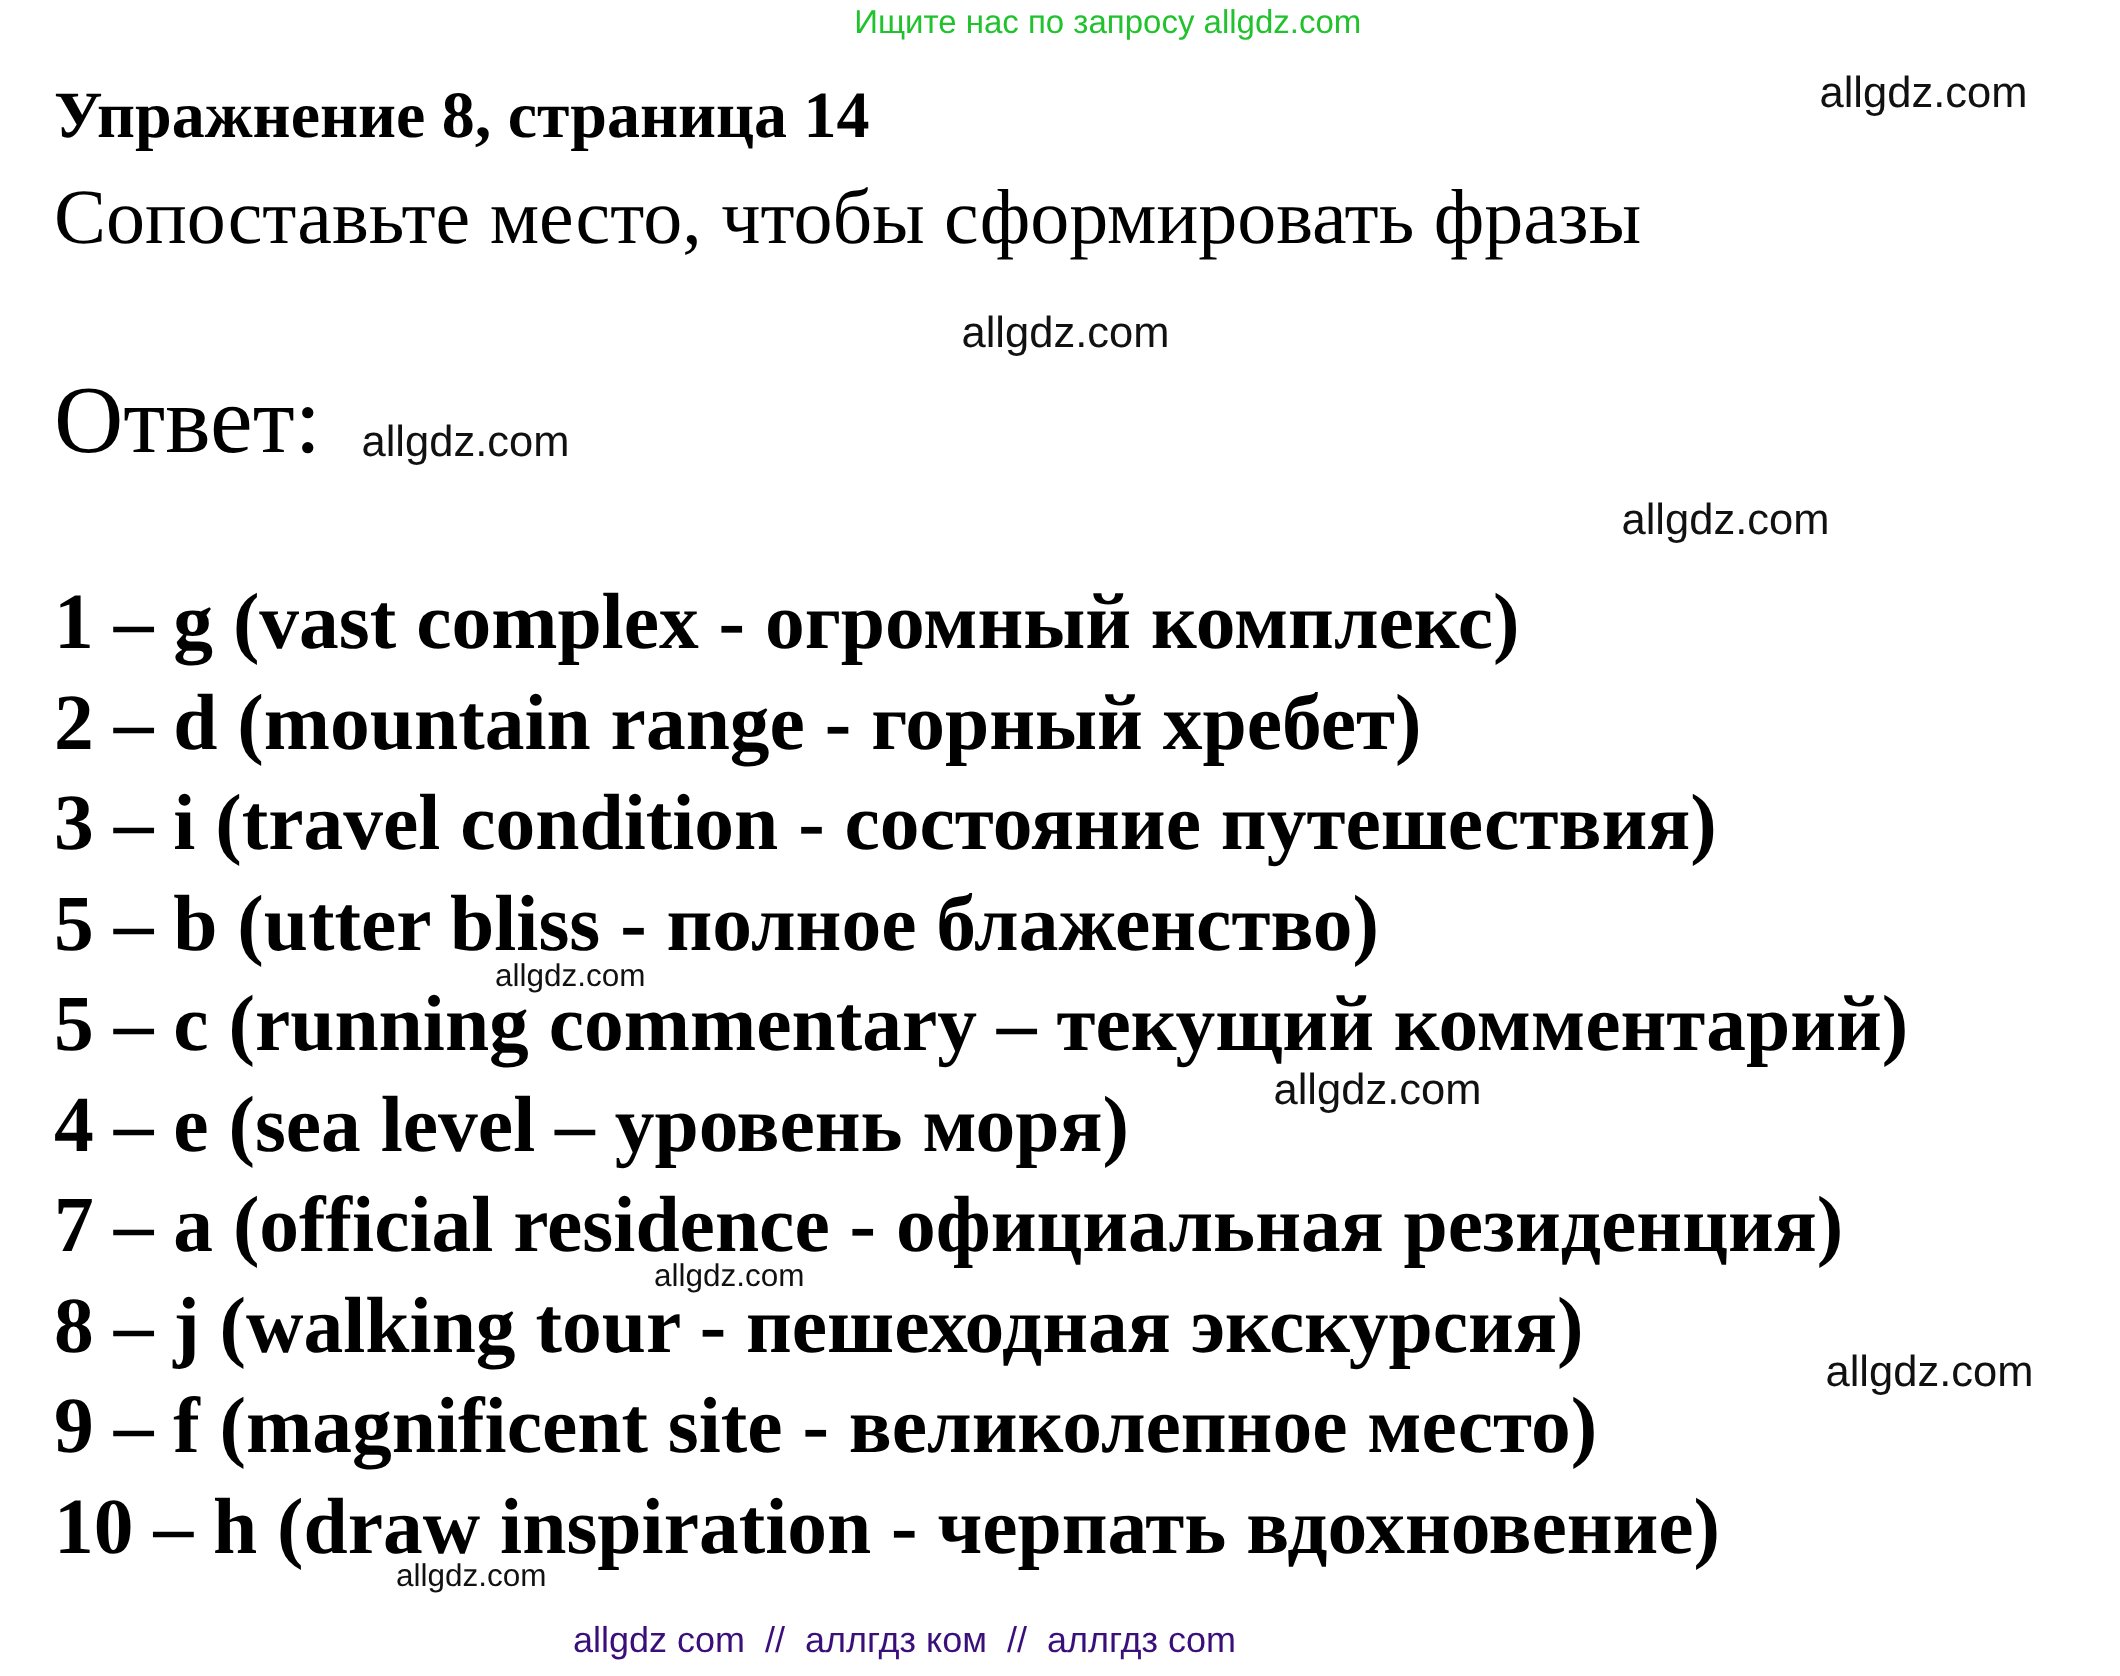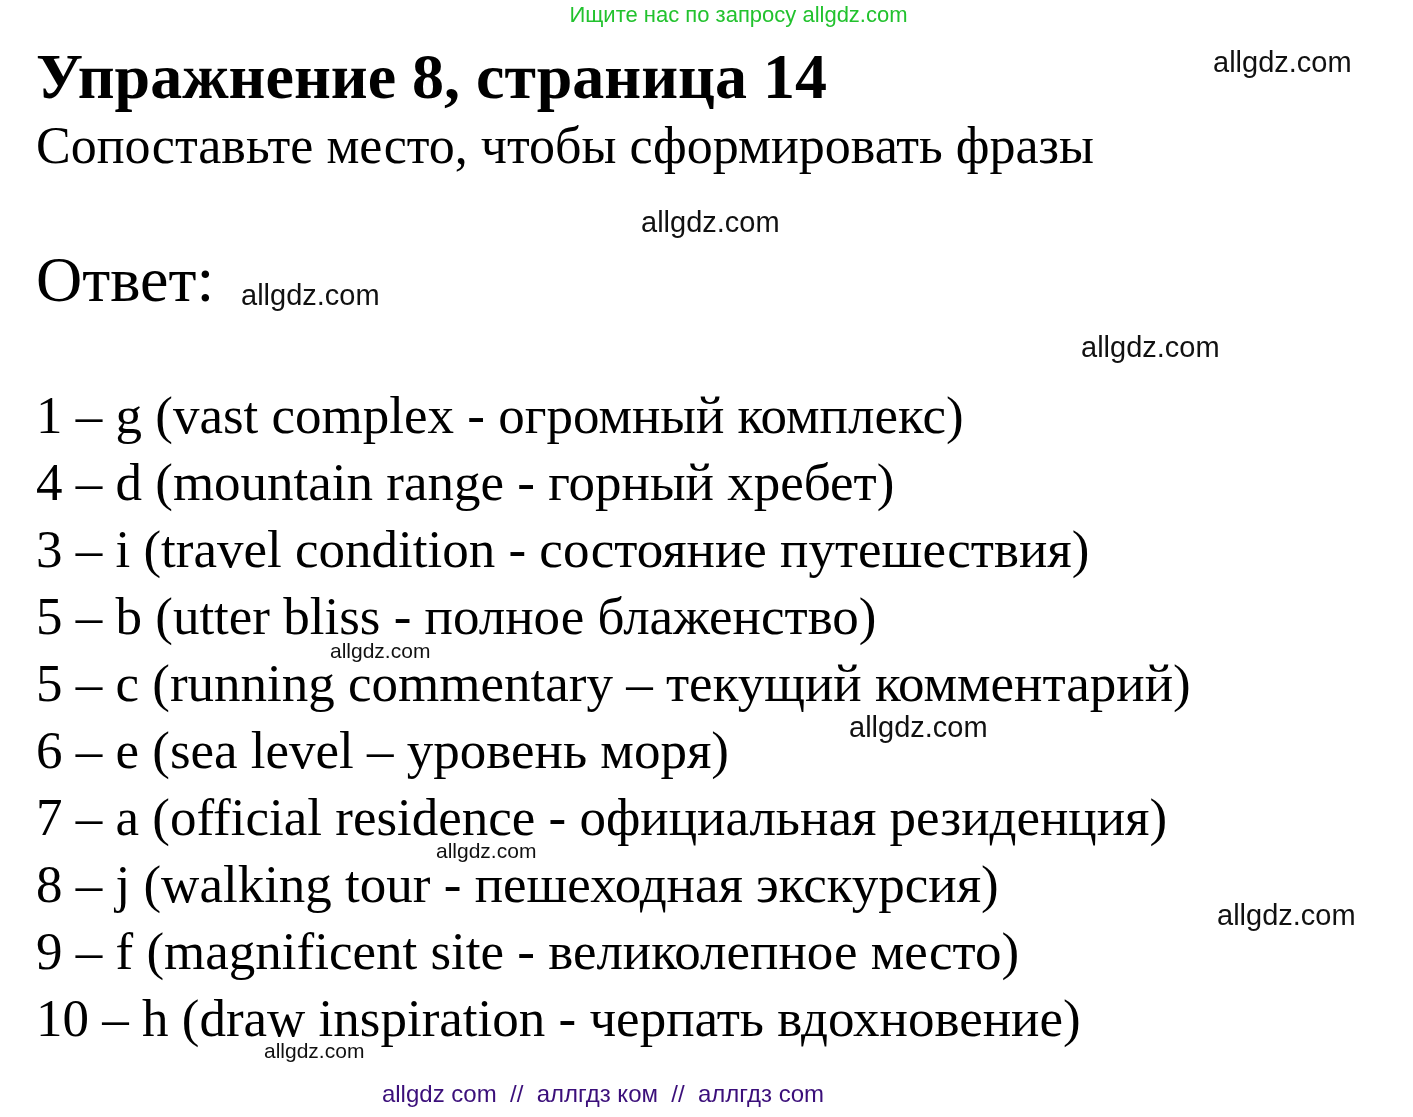--- a/index.html
+++ b/index.html
@@ -5,36 +5,36 @@
   html, body { margin: 0; padding: 0; }
   body {
     width: 1413px; height: 1117px; background: #ffffff; position: relative; overflow: hidden;
   }
   .top-banner {
     position: absolute; left: 0; top: 2px; width: 1413px; text-align: center;
     font-family: "Liberation Sans", sans-serif; font-size: 22px; color: #22c22e; padding-left: 32px;
   }
   .title {
     position: absolute; left: 36px; top: 46px;
-    font-family: "Liberation Serif", serif; font-weight: bold; font-size: 64px; color: #000;
+    font-family: "Liberation Serif", serif; font-weight: bold; font-size: 44px; color: #000;
     letter-spacing: 0px; line-height: 62px; white-space: nowrap;
   }
   .subtitle {
     position: absolute; left: 36px; top: 116px;
     font-family: "Liberation Serif", serif; font-size: 52px; color: #000; line-height: 60px; white-space: nowrap;
   }
   .answer-label {
     position: absolute; left: 36px; top: 250px;
     font-family: "Liberation Serif", serif; font-size: 64px; color: #000; line-height: 60px;
   }
   .answers {
     position: absolute; left: 36px; top: 382px; margin: 0; padding: 0; list-style: none;
     font-family: "Liberation Serif", serif; font-size: 53px; color: #000;
   }
-  .answers li { height: 67px; line-height: 67px; white-space: nowrap; }
+  .answers li { height: 67px; line-height: 67px; white-space: nowrap; font-weight: bold; }
   .wm {
     position: absolute; font-family: "Liberation Sans", sans-serif; color: #111; white-space: nowrap;
   }
   .wm.big { font-size: 29px; }
   .wm.small { font-size: 21px; }
   .footer {
     position: absolute; left: 0; top: 1080px; width: 1206px; text-align: center;
     font-family: "Liberation Sans", sans-serif; font-size: 24px; color: #3b0f7a; white-space: pre;
   }
 </style>
@@ -42,25 +42,25 @@
 <body>
 
 <div class="top-banner">Ищите нас по запросу allgdz.com</div>
 
 <div class="title">Упражнение 8, страница 14</div>
 <div class="subtitle">Сопоставьте место, чтобы сформировать фразы</div>
 <div class="answer-label">Ответ:</div>
 
 <ul class="answers">
   <li>1 – g (vast complex - огромный комплекс)</li>
-  <li>4 – d (mountain range - горный хребет)</li>
+  <li>2 – d (mountain range - горный хребет)</li>
   <li>3 – i (travel condition - состояние путешествия)</li>
   <li>5 – b (utter bliss - полное блаженство)</li>
   <li>5 – c (running commentary – текущий комментарий)</li>
-  <li>6 – e (sea level – уровень моря)</li>
+  <li>4 – e (sea level – уровень моря)</li>
   <li>7 – a (official residence - официальная резиденция)</li>
   <li>8 – j (walking tour - пешеходная экскурсия)</li>
   <li>9 – f (magnificent site - великолепное место)</li>
   <li>10 – h (draw inspiration - черпать вдохновение)</li>
 </ul>
 
 <div class="wm big" style="left:1213px; top:46px;">allgdz.com</div>
 <div class="wm big" style="left:641px; top:206px;">allgdz.com</div>
 <div class="wm big" style="left:241px; top:279px;">allgdz.com</div>
 <div class="wm big" style="left:1081px; top:331px;">allgdz.com</div>

